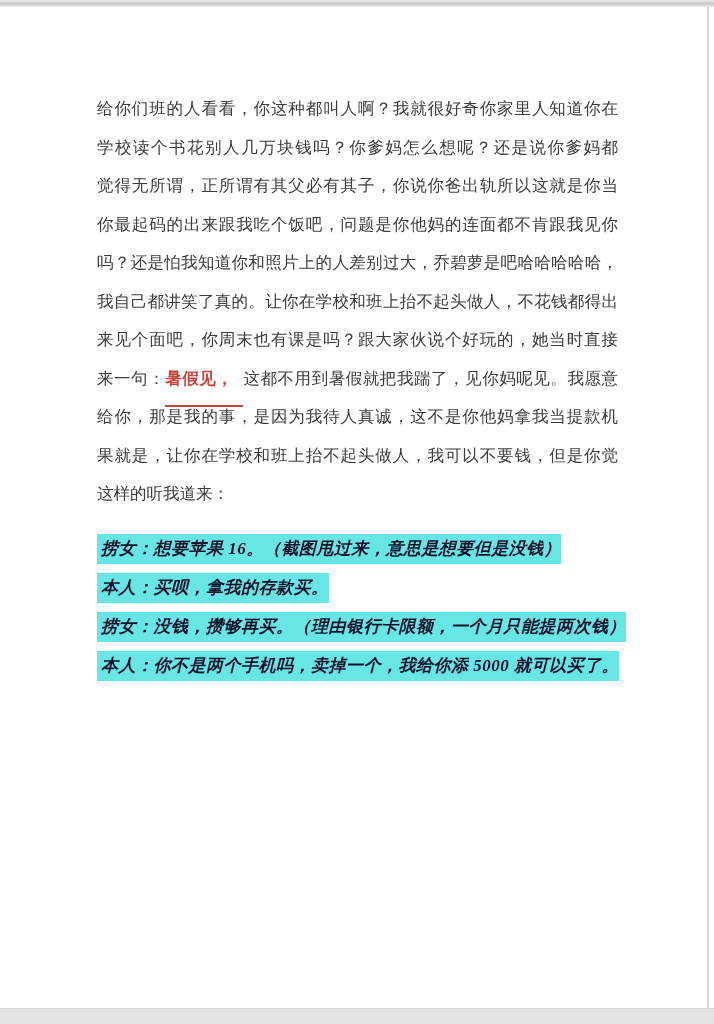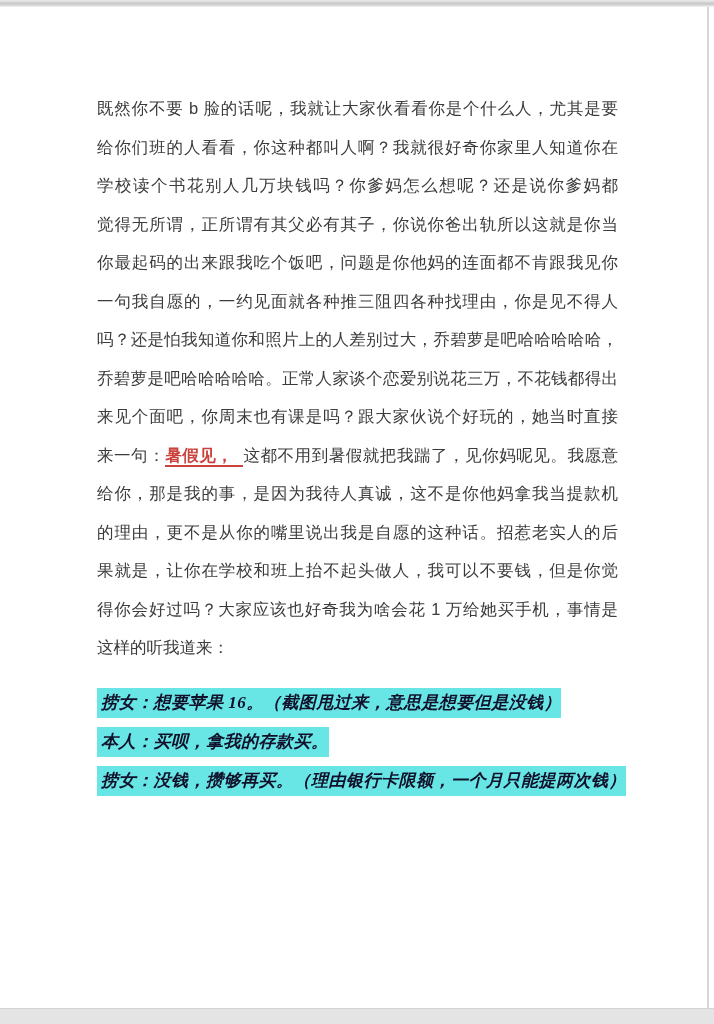--- a/index.html
+++ b/index.html
@@ -52,21 +52,21 @@
     white-space: normal;
   }
   .body-line.last-line {
     text-align-last: left;
   }
   .red-underline {
     color: #c9423b;
     font-weight: bold;
     border-bottom: 2px solid #c9423b;
     padding-right: 10px;
-    padding-bottom: 1px;
+    padding-bottom: 18px;
   }
   .dialogue {
     margin-top: 21px;
   }
   .dialogue-line {
     margin: 0 0 9px 0;
     line-height: 30px;
   }
   .hl {
     display: inline-block;
@@ -81,37 +81,34 @@
     letter-spacing: 0.5px;
     white-space: nowrap;
   }
 </style>
 </head>
 <body>
 
 <div class="top-edge"></div>
 
 <div class="content">
-  <p class="body-line">既然你不要 b 脸的话呢，我就让大家伙看看你是个什么人，尤其是要</p>
   <p class="body-line">给你们班的人看看，你这种都叫人啊？我就很好奇你家里人知道你在</p>
   <p class="body-line">学校读个书花别人几万块钱吗？你爹妈怎么想呢？还是说你爹妈都</p>
   <p class="body-line">觉得无所谓，正所谓有其父必有其子，你说你爸出轨所以这就是你当</p>
   <p class="body-line">你最起码的出来跟我吃个饭吧，问题是你他妈的连面都不肯跟我见你</p>
-  <p class="body-line">一句我自愿的，一约见面就各种推三阻四各种找理由，你是见不得人</p>
   <p class="body-line">吗？还是怕我知道你和照片上的人差别过大，乔碧萝是吧哈哈哈哈哈，</p>
-  <p class="body-line">乔碧萝是吧哈哈哈哈哈。正常人家谈个恋爱别说花三万，不花钱都得出</p>
+  <p class="body-line">我自己都讲笑了真的。让你在学校和班上抬不起头做人，不花钱都得出</p>
   <p class="body-line">来见个面吧，你周末也有课是吗？跟大家伙说个好玩的，她当时直接</p>
   <p class="body-line"><span>来一句：</span><span class="red-underline">暑假见，</span><span>这都不用到暑假就把我踹了，见你妈呢见。我愿意</span></p>
   <p class="body-line">给你，那是我的事，是因为我待人真诚，这不是你他妈拿我当提款机</p>
-  <p class="body-line">的理由，更不是从你的嘴里说出我是自愿的这种话。招惹老实人的后</p>
   <p class="body-line">果就是，让你在学校和班上抬不起头做人，我可以不要钱，但是你觉</p>
-  <p class="body-line">得你会好过吗？大家应该也好奇我为啥会花 1 万给她买手机，事情是</p>
   <p class="body-line last-line">这样的听我道来：</p>
 
   <div class="dialogue">
     <p class="dialogue-line"><span class="hl">捞女：想要苹果 16。（截图甩过来，意思是想要但是没钱）</span></p>
     <p class="dialogue-line"><span class="hl">本人：买呗，拿我的存款买。</span></p>
     <p class="dialogue-line"><span class="hl">捞女：没钱，攒够再买。（理由银行卡限额，一个月只能提两次钱）</span></p>
+    <p class="dialogue-line"><span class="hl">本人：你不是两个手机吗，卖掉一个，我给你添 5000 就可以买了。</span></p>
   </div>
 </div>
 
 <div class="right-edge"></div>
 <div class="bottom-edge"></div>
 
 </body></html>

